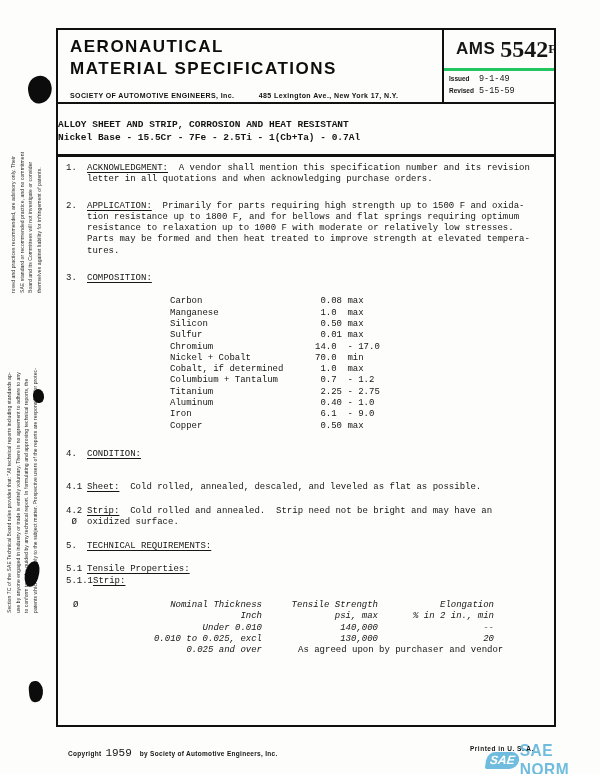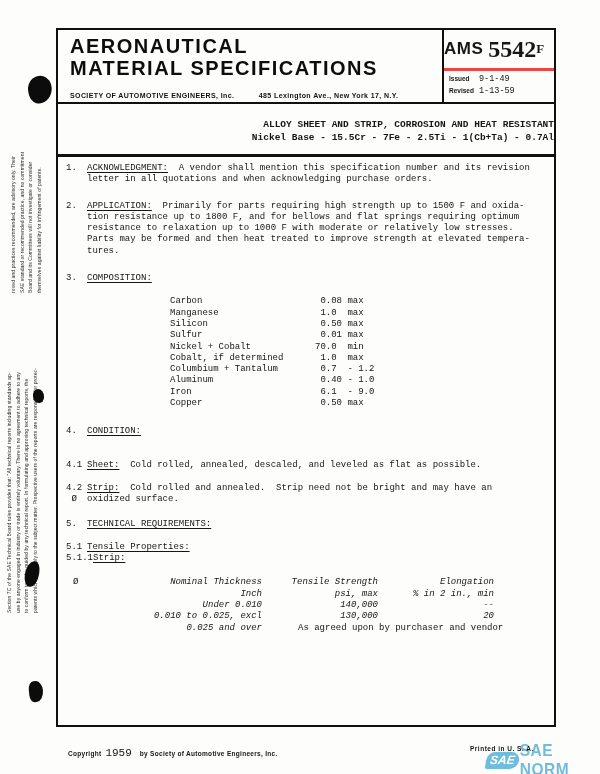--- a/index.html
+++ b/index.html
@@ -29,46 +29,46 @@
   .doc-box {
     position:absolute; left:56px; top:28px;
     width:500px; height:699px;
     border:2px solid #101010; background:#fdfdfb;
     box-sizing:border-box;
   }
   .header { display:flex; height:72px; border-bottom:2px solid #101010; }
   .header-left { flex:1; position:relative; padding:7px 0 0 12px; }
   .h-title {
     font-family:"Liberation Sans", sans-serif; font-weight:bold;
-    font-size:20px; letter-spacing:1.5px; line-height:19px; color:#0d0d0d;
+    font-size:17px; letter-spacing:1.5px; line-height:19px; color:#0d0d0d;
   }
   .h-title2 { margin-top:3px; }
   .h-society {
     position:absolute; left:12px; bottom:3px; white-space:nowrap;
     font-family:"Liberation Sans", sans-serif; font-weight:bold;
     font-size:7px; letter-spacing:0.4px; color:#111;
   }
   .h-society .addr { margin-left:22px; }
   .header-right { width:112px; border-left:2px solid #101010; display:flex; flex-direction:column; box-sizing:border-box; }
   .ams-cell {
-    height:41px; border-bottom:3px solid #ef4444;
-    display:flex; align-items:center; padding-left:0; box-sizing:border-box;
+    height:41px; border-bottom:3px solid #22c55e;
+    display:flex; align-items:center; padding-left:12px; box-sizing:border-box;
     white-space:nowrap;
   }
   .ams-prefix { font-family:"Liberation Sans", sans-serif; font-weight:bold; font-size:17px; letter-spacing:0.5px; }
   .ams-num { font-family:"Liberation Serif", serif; font-weight:bold; font-size:24px; margin-left:5px; }
   .ams-rev { font-family:"Liberation Serif", serif; font-weight:bold; font-size:13px; }
   .dates-cell { flex:1; padding:3px 3px 0 5px; }
   .date-row { display:flex; align-items:baseline; height:12px; }
   .date-lbl { font-family:"Liberation Sans", sans-serif; font-weight:bold; font-size:6.5px; width:30px; }
   .date-val { font-size:8.5px; }
 
   .title-block {
     height:50px; box-sizing:border-box; padding-top:14px;
-    text-align:right; font-weight:bold; font-size:9.5px; line-height:13px;
+    text-align:left; font-weight:bold; font-size:9.5px; line-height:13px;
     white-space:pre;
   }
   .rule { border-top:3px solid #101010; }
 
   .body { padding:6px 10px 0 8px; font-size:9px; line-height:11.3px; }
   .sec { display:flex; position:relative; }
   .sec-num { min-width:21px; flex-shrink:0; white-space:pre; }
   .sec-body { flex:1; white-space:pre; }
   .hd { text-decoration:underline; text-underline-offset:1.5px; }
 
@@ -158,21 +158,21 @@
           <span class="ams-num">5542</span>
           <span class="ams-rev">F</span>
         </div>
         <div class="dates-cell">
           <div class="date-row">
             <span class="date-lbl">Issued</span>
             <span class="date-val">9-1-49</span>
           </div>
           <div class="date-row">
             <span class="date-lbl">Revised</span>
-            <span class="date-val">1-13-59</span>
+            <span class="date-val">5-15-59</span>
           </div>
         </div>
       </div>
     </div>
 
     <div class="title-block"><span>ALLOY SHEET AND STRIP, CORROSION AND HEAT RESISTANT</span>
 <span>Nickel Base - 15.5Cr - 7Fe - 2.5Ti - 1(Cb+Ta) - 0.7Al</span></div>
 
     <div class="rule"></div>
 
@@ -209,30 +209,38 @@
           </div>
         <div class="comp-row">
             <span class="comp-el">Silicon</span>
             <span class="comp-val"> 0.50 max</span>
           </div>
         <div class="comp-row">
             <span class="comp-el">Sulfur</span>
             <span class="comp-val"> 0.01 max</span>
           </div>
         <div class="comp-row">
+            <span class="comp-el">Chromium</span>
+            <span class="comp-val">14.0  - 17.0</span>
+          </div>
+        <div class="comp-row">
             <span class="comp-el">Nickel + Cobalt</span>
             <span class="comp-val">70.0  min</span>
           </div>
         <div class="comp-row">
             <span class="comp-el">Cobalt, if determined</span>
             <span class="comp-val"> 1.0  max</span>
           </div>
         <div class="comp-row">
             <span class="comp-el">Columbium + Tantalum</span>
             <span class="comp-val"> 0.7  - 1.2</span>
+          </div>
+        <div class="comp-row">
+            <span class="comp-el">Titanium</span>
+            <span class="comp-val"> 2.25 - 2.75</span>
           </div>
         <div class="comp-row">
             <span class="comp-el">Aluminum</span>
             <span class="comp-val"> 0.40 - 1.0</span>
           </div>
         <div class="comp-row">
             <span class="comp-el">Iron</span>
             <span class="comp-val"> 6.1  - 9.0</span>
           </div>
         <div class="comp-row">

